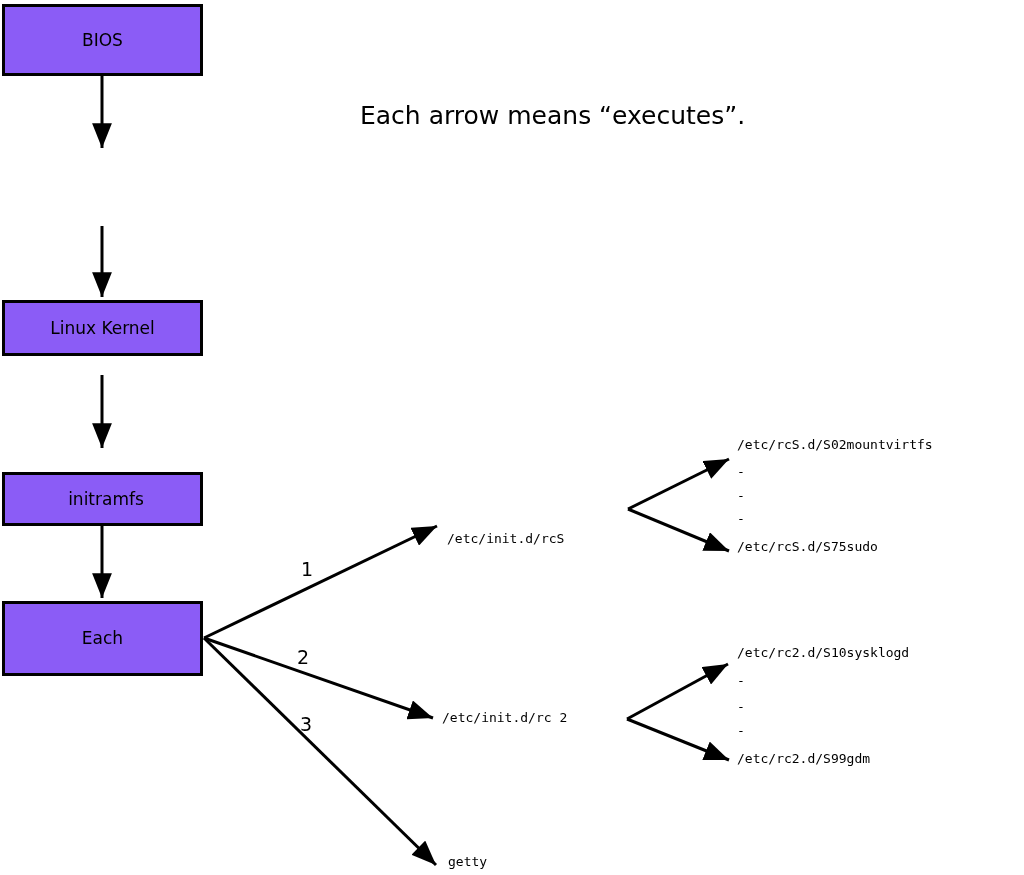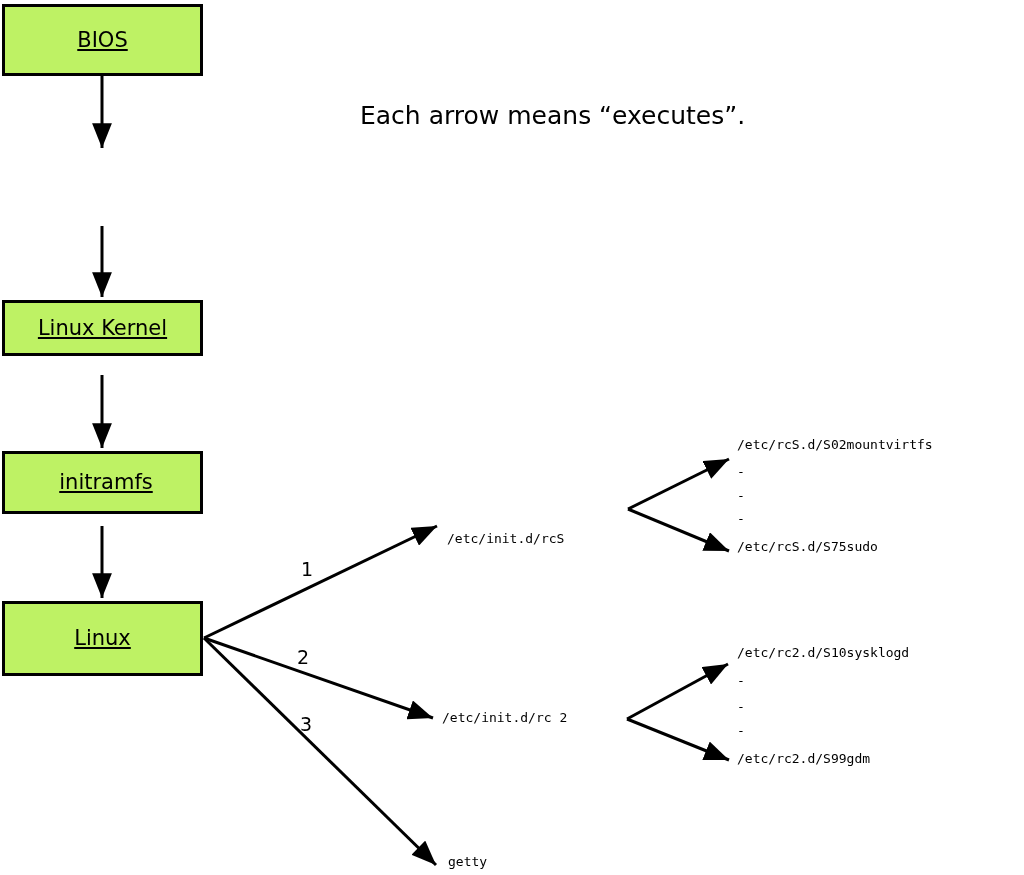--- a/index.html
+++ b/index.html
@@ -21,29 +21,28 @@
     left: 0;
     top: 0;
     width: 1024px;
     height: 875px;
   }
   .node {
     position: absolute;
     left: 2px;
     width: 201px;
     border: 3px solid #000000;
-    background: #bef264;
+    background: #8b5cf6;
     box-sizing: border-box;
     display: flex;
     align-items: center;
     justify-content: center;
-    font-size: 21px;
+    font-size: 17px;
     line-height: 1;
     white-space: nowrap;
-    text-decoration: underline;
   }
   .note {
     position: absolute;
     font-size: 25px;
     white-space: nowrap;
     transform: translateY(-50%);
   }
   .mono-label {
     position: absolute;
     font-family: "DejaVu Sans Mono", "Liberation Mono", monospace;
@@ -84,22 +83,22 @@
     <line x1="628" y1="509" x2="729" y2="551" stroke="#000" stroke-width="3" marker-end="url(#arrowhead)"></line>
 
     <line x1="627" y1="719" x2="728" y2="664" stroke="#000" stroke-width="3" marker-end="url(#arrowhead)"></line>
     <line x1="627" y1="719" x2="729" y2="760" stroke="#000" stroke-width="3" marker-end="url(#arrowhead)"></line>
   </svg>
 
   <div class="note" style="left:360px; top:115px;">Each arrow means “executes”.</div>
 
   <div class="node" style="top:4px;   height:72px;">BIOS</div>
   <div class="node" style="top:300px; height:56px;text-align:right;">Linux Kernel</div>
-  <div class="node" style="top:451px; height:63px;padding-left:7px;">initramfs</div>
-  <div class="node" style="top:601px; height:75px;">Linux</div>
+  <div class="node" style="top:472px; height:54px;padding-left:7px;">initramfs</div>
+  <div class="node" style="top:601px; height:75px;">Each</div>
 
   <div class="edge-num" style="left:307px; top:569px;">1</div>
   <div class="edge-num" style="left:303px; top:657px;">2</div>
   <div class="edge-num" style="left:306px; top:724px;">3</div>
 
   <div class="mono-label" style="left:447px; top:510px;margin-top:28px;">/etc/init.d/rcS</div>
   <div class="mono-label" style="left:442px; top:717px;">/etc/init.d/rc 2</div>
   <div class="mono-label" style="left:448px; top:861px;">getty</div>
 
   <div class="mono-label" style="left:737px; top:444px;">/etc/rcS.d/S02mountvirtfs</div>

